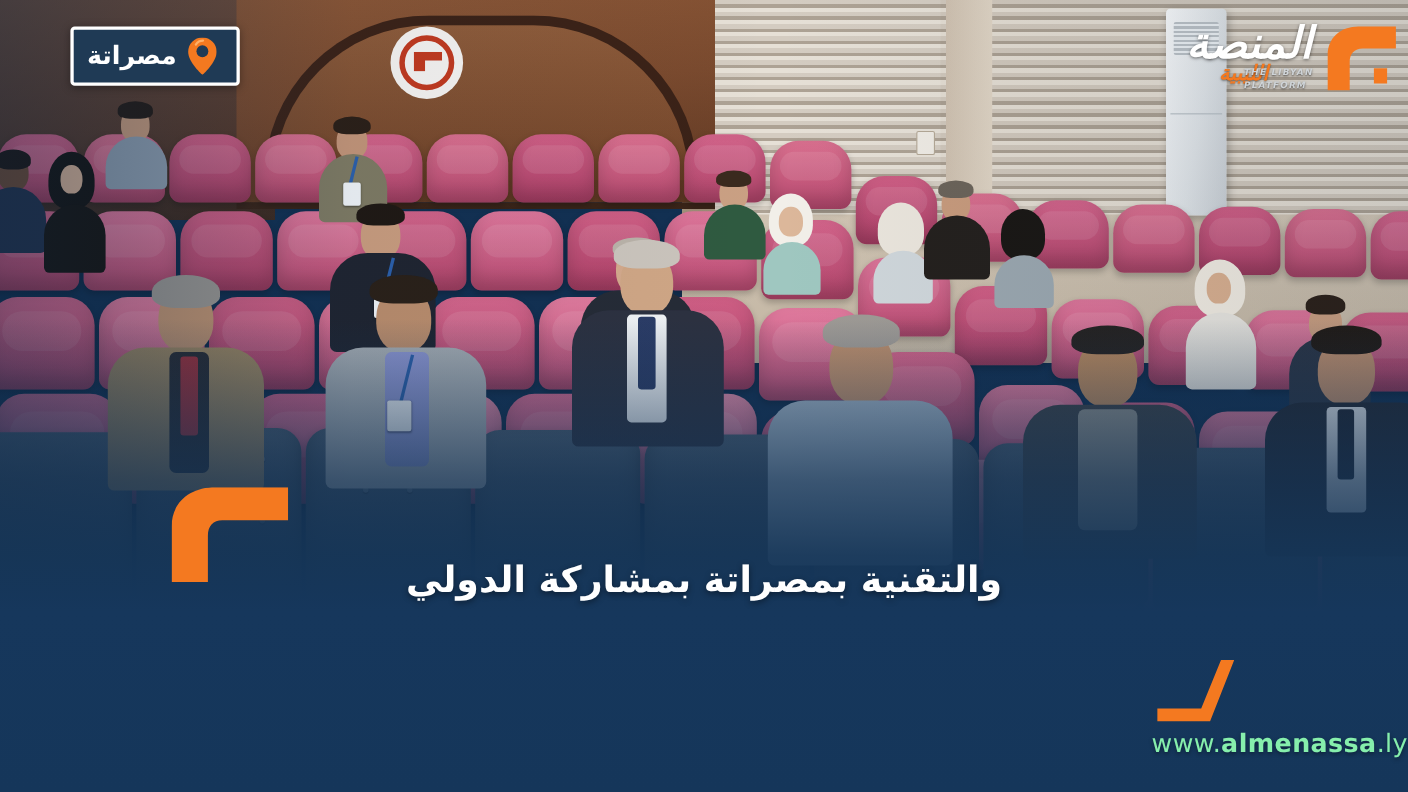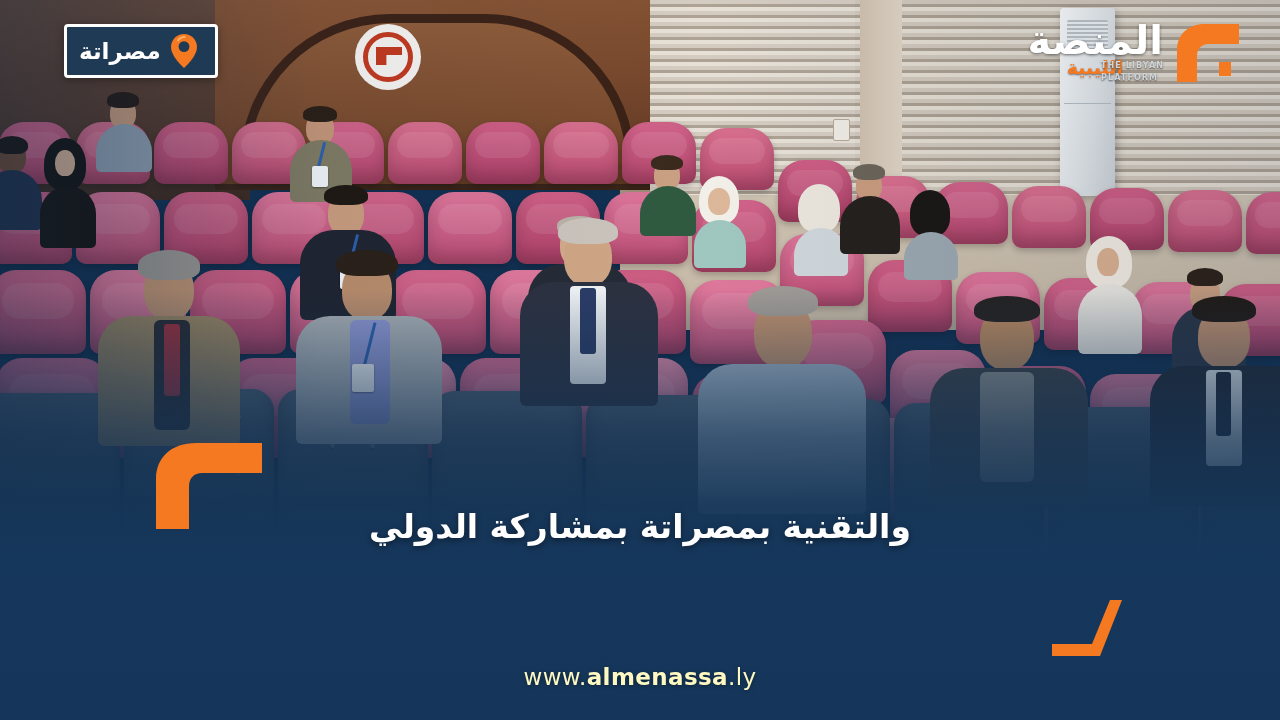--- a/index.html
+++ b/index.html
@@ -176,21 +176,21 @@
     background:#1f3a55; border:3px solid #ffffff; border-radius:4px;
     box-shadow:0 2px 8px rgba(0,0,0,.35);
   }
   .pin { width:26px; height:34px; flex:0 0 auto; }
   .loc-text {
     color:#ffffff; font-size:23px; font-weight:700;
     letter-spacing:.5px; line-height:1;
   }
 
   
-  .brand { position:absolute; right:39px; top:14px; width:212px; height:76px; }
+  .brand { position:absolute; right:9px; top:14px; width:212px; height:76px;font-style:italic; }
   .brand-ar {
     position:absolute; right:78px; top:6px;
     color:#ffffff; font-size:40px; font-weight:700; line-height:1;
     text-shadow:0 1px 3px rgba(0,0,0,.55);
     letter-spacing:-1px;
   }
   .brand-sub-ar {
     position:absolute; right:118px; top:44px;
     color:#f47920; font-size:19px; font-weight:700; line-height:1;
     text-shadow:0 1px 2px rgba(0,0,0,.5);
@@ -214,21 +214,21 @@
     font-size:33px; font-weight:700; line-height:1.76;
     letter-spacing:0px;
     text-shadow:0 2px 6px rgba(0,0,0,.45);
     padding:0 150px;
   }
   .headline .ln { display:block; }
 
   
   .site {
     position:absolute; left:0; right:0; top:664px;
-    text-align:center; color:#fef9c3;
+    text-align:right; color:#86efac;
     direction:ltr; font-size:23px; letter-spacing:.4px;
     text-shadow:0 1px 4px rgba(0,0,0,.4);
   }
   .site b { font-weight:700; }
   .site .thin { font-weight:400; }
 </style>
 </head>
 <body>
 
 <div class="stage">

